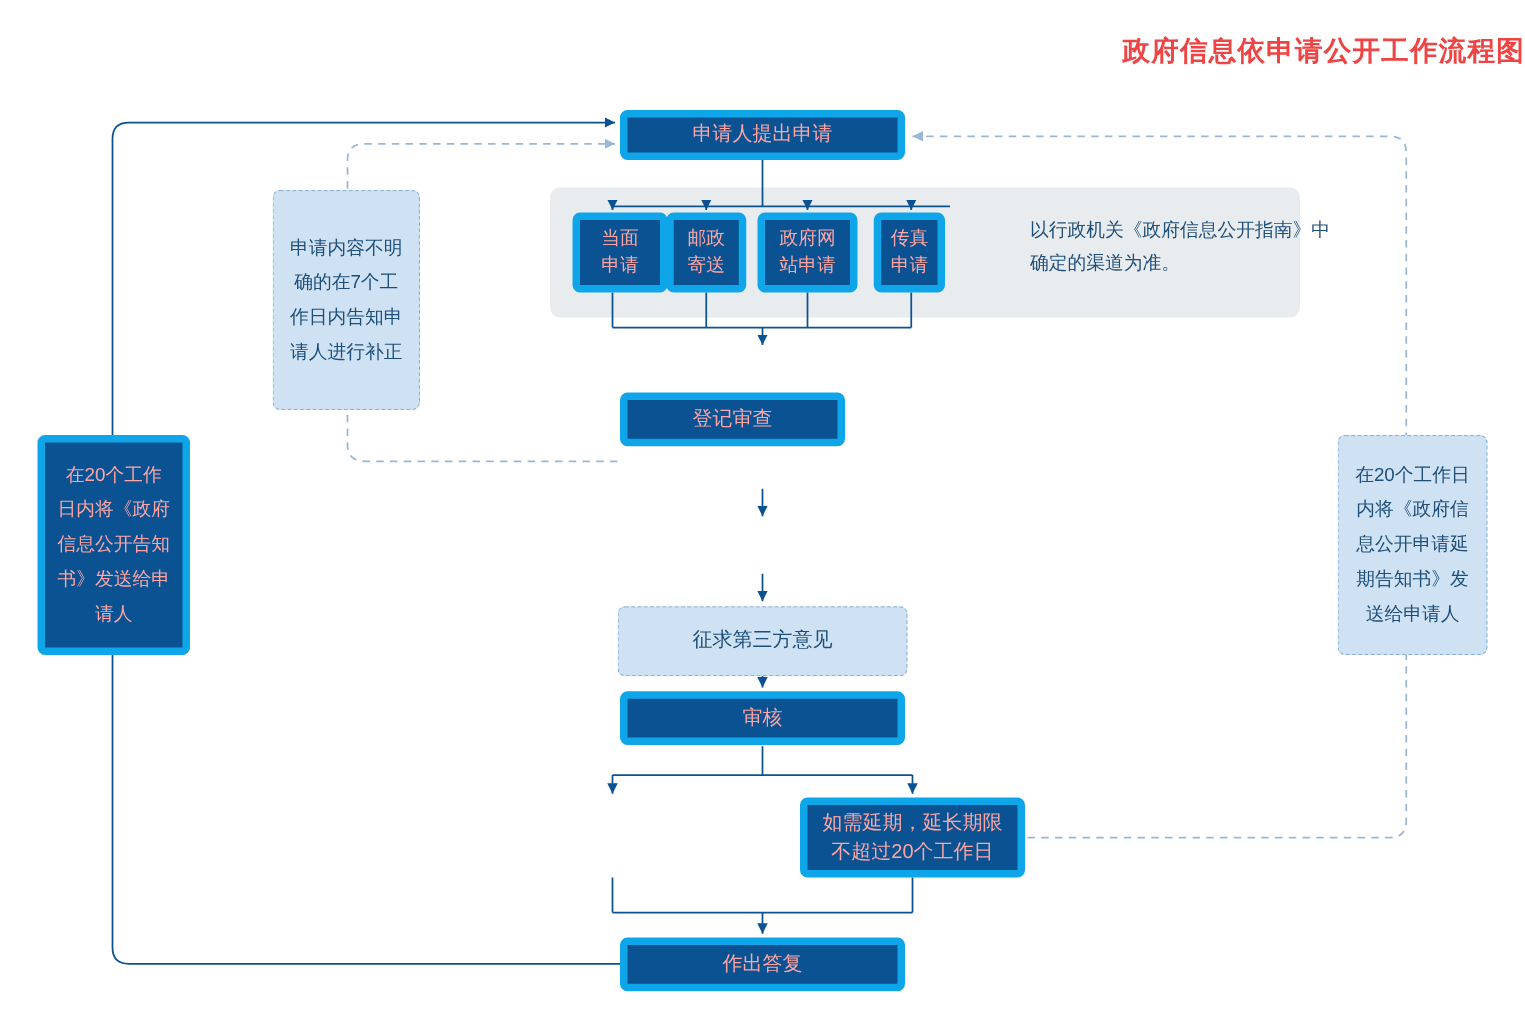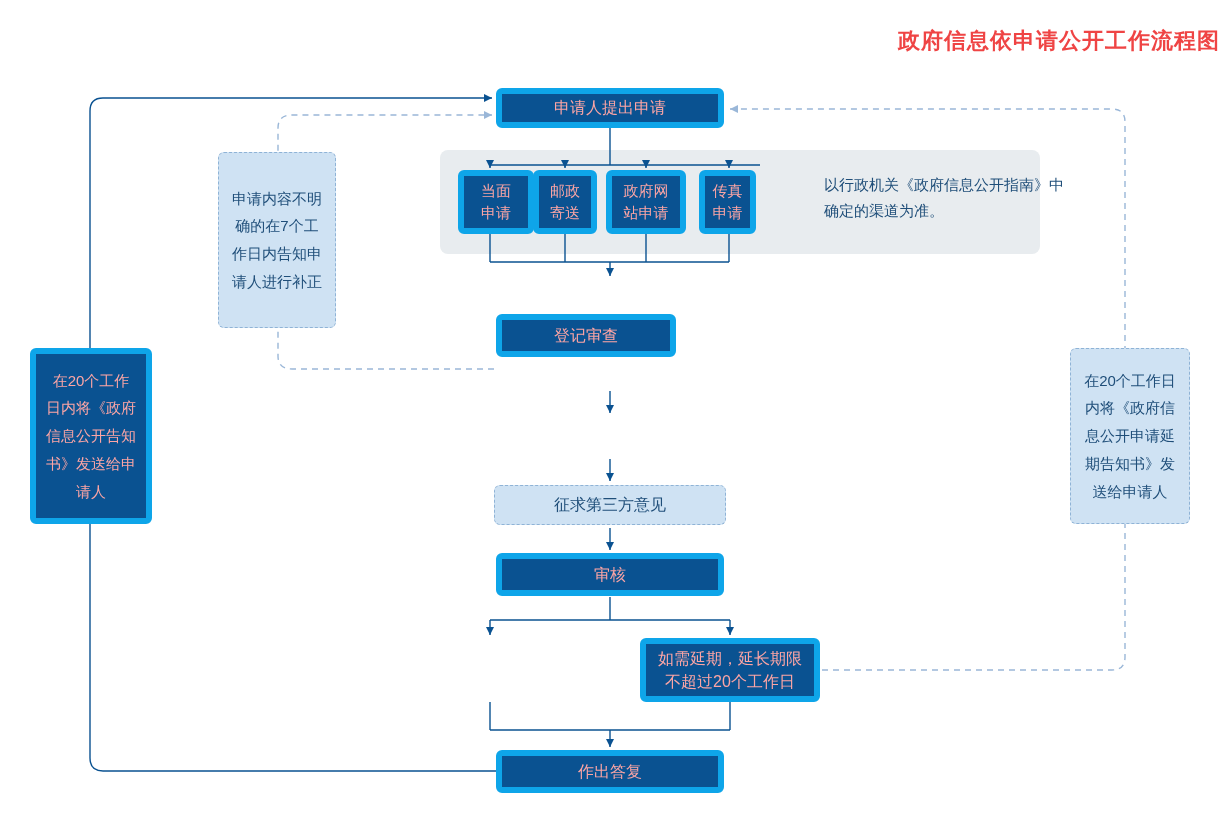--- a/index.html
+++ b/index.html
@@ -133,21 +133,21 @@
   <div class="node solid chan" style="left:533px;top:170px;width:64px;height:64px;white-space:pre-line;">邮政
 寄送</div>
   <div class="node solid chan" style="left:606px;top:170px;width:80px;height:64px;white-space:pre-line;">政府网
 站申请</div>
   <div class="node solid chan" style="left:699px;top:170px;width:57px;height:64px;white-space:pre-line;">传真
 申请</div>
 
   <div class="panel-note" style="left:776px;top:172px;width:254px;">以行政机关《政府信息公开指南》中确定的渠道为准。</div>
 
   <div class="node solid" style="left:496px;top:280px;width:180px;height:43px;margin-top:34px;">登记审查</div>
-  <div class="node ghost" style="left:494px;top:485px;width:232px;height:40px;">征求第三方意见</div>
+  <div class="node ghost" style="left:494px;top:485px;width:232px;height:56px;">征求第三方意见</div>
   <div class="node solid" style="left:496px;top:553px;width:228px;height:43px;">审核</div>
 
   <div class="node solid" style="left:640px;top:638px;width:180px;height:64px;white-space:pre-line;">如需延期，延长期限
 不超过20个工作日</div>
 
   <div class="node solid" style="left:496px;top:750px;width:228px;height:43px;">作出答复</div>
 
   <div class="node solid sideText" style="left:30px;top:348px;width:122px;height:176px;">在20个工作日内将《政府信息公开告知书》发送给申请人</div>
 
   <div class="node ghost sideText" style="left:218px;top:152px;width:118px;height:176px;">申请内容不明确的在7个工作日内告知申请人进行补正</div>

